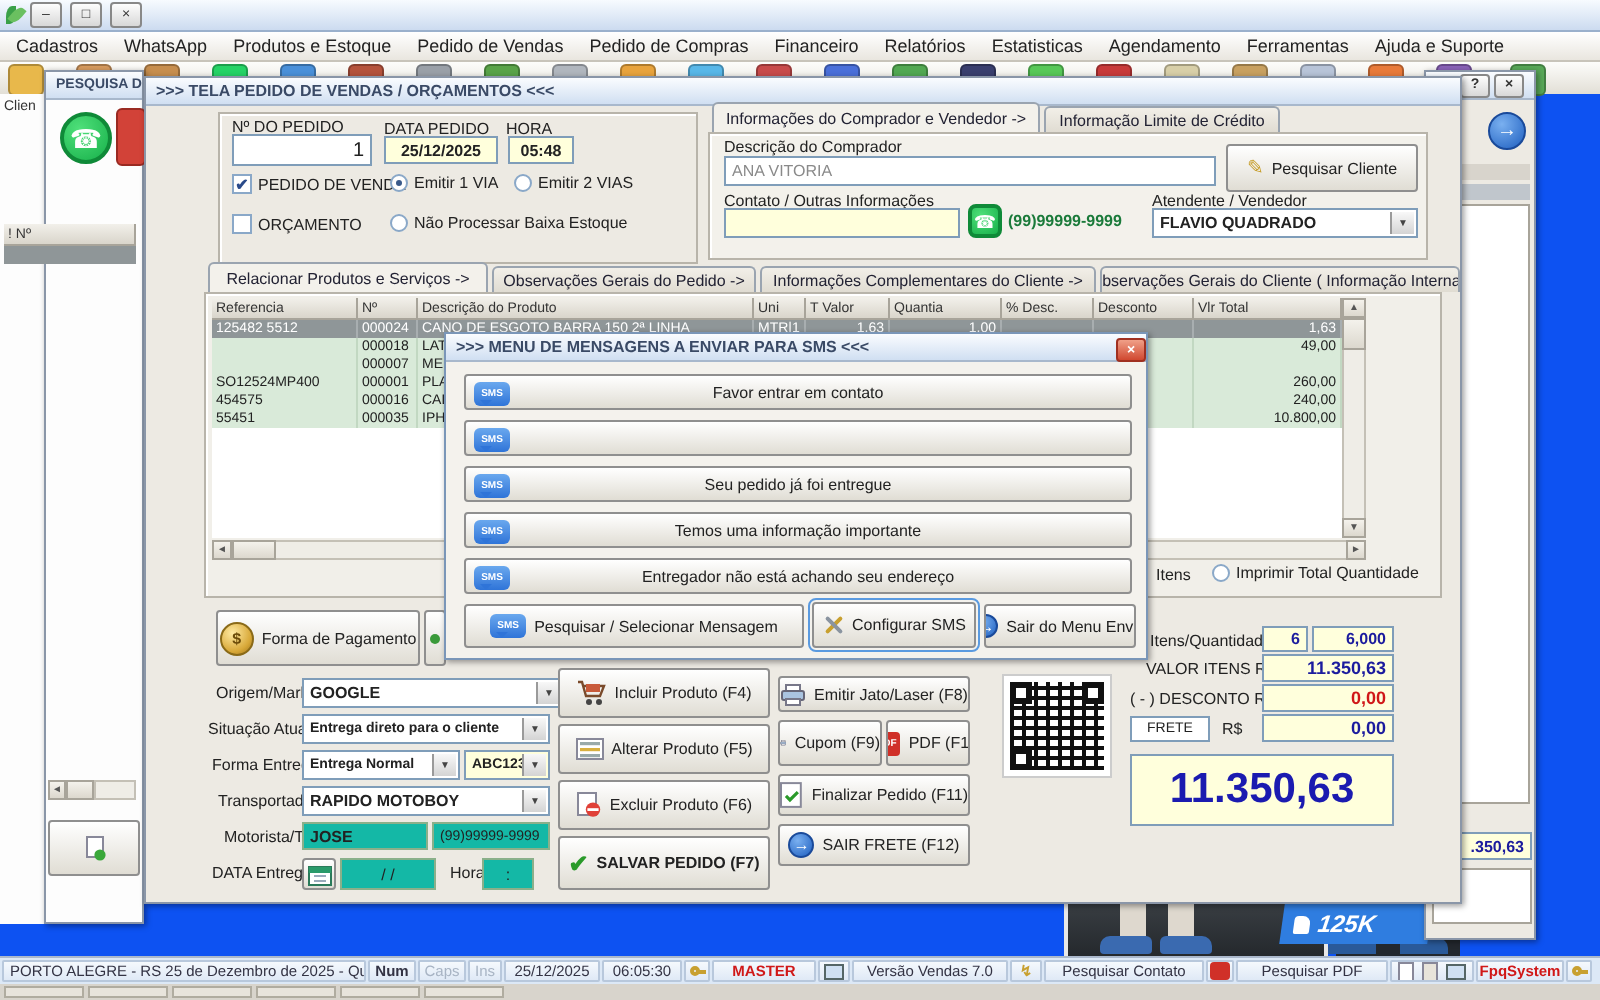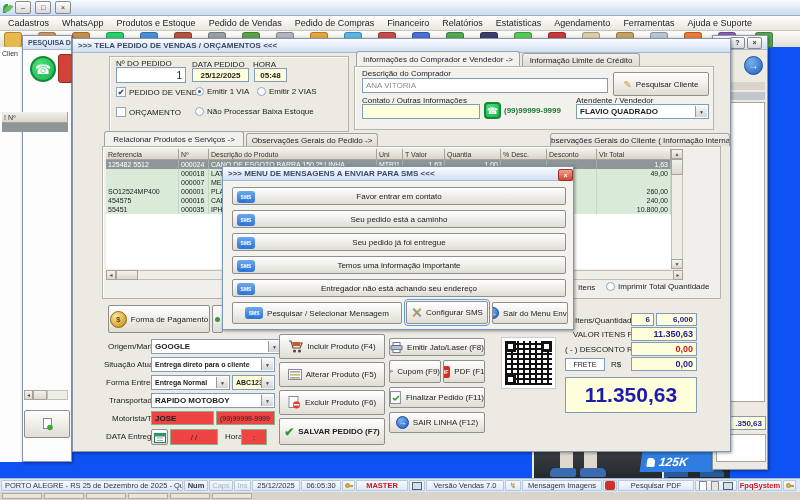--- a/index.html
+++ b/index.html
@@ -12,21 +12,21 @@
   .menu{left:0;top:16px;width:800px;height:15px;background:linear-gradient(#ffffff,#e9e6df);border-bottom:1px solid #c8c4ba;display:flex;gap:13px;align-items:center;padding:0 8px;font-size:9px;color:#222;box-sizing:border-box;}
   .menu span{white-space:nowrap;}
   .tools{left:0;top:31px;width:800px;height:16px;background:linear-gradient(#fdfdfb,#e2dfd6);}
   .tbi{position:absolute;top:1px;width:16px;height:14px;border-radius:3px;border:1px solid rgba(0,0,0,.25);}
   
   .win{background:#edeae3;border:1px solid #8a96a8;box-shadow:1px 1px 3px rgba(0,0,0,.4);box-sizing:border-box;}
   .wt{background:linear-gradient(#fafcff,#d0dff2);border-bottom:1px solid #a8b8cc;font-size:8px;font-weight:bold;color:#3a4a66;display:flex;align-items:center;padding:0 5px;box-sizing:border-box;white-space:nowrap;overflow:hidden;height:14px;}
   
   .fld{background:#fff;border:1px solid #7f9db9;font-size:8px;color:#222;box-sizing:border-box;display:flex;align-items:center;padding:0 3px;white-space:nowrap;overflow:hidden;position:absolute;}
   .ylw{background:#ffffdc;}
-  .grn{background:#ef4444;border-color:#8ab08a;}
+  .grn{background:#14b8a6;border-color:#8ab08a;}
   .lbl{position:absolute;font-size:8px;color:#222;white-space:nowrap;}
   .b{font-weight:bold;}
   .r{justify-content:flex-end;}
   .c{justify-content:center;}
   .btn{position:absolute;background:linear-gradient(#ffffff,#e0ddd4);border:1px solid #8f8f8f;border-radius:2px;display:flex;align-items:center;justify-content:center;gap:4px;font-size:8px;color:#222;box-sizing:border-box;white-space:nowrap;overflow:hidden;}
   .dda{position:absolute;right:1px;top:1px;bottom:1px;width:11px;background:linear-gradient(#f8f8f8,#d4d4d4);border-left:1px solid #9a9a9a;display:flex;align-items:center;justify-content:center;font-size:5px;color:#444;}
   .cl{position:absolute;display:flex;align-items:center;gap:3px;}
   .cbx{width:10px;height:10px;background:#fff;border:1px solid #8aa8c8;font-size:8px;line-height:9px;text-align:center;color:#2a4a8a;font-weight:bold;box-sizing:border-box;flex:none;}
   .rc{width:9px;height:9px;border:1px solid #8aa8c8;border-radius:50%;background:#fff;position:relative;box-sizing:border-box;flex:none;}
   .rc.on::after{content:"";position:absolute;left:2px;top:2px;width:3px;height:3px;border-radius:50%;background:#3a5a8a;}
@@ -227,20 +227,21 @@
     <div class="wai" style="position:absolute;left:411px;top:63px;width:17px;height:17px;font-size:9px;border-radius:4px">☎</div>
     <div class="lbl b" style="left:431px;top:67px;color:#1a7a3a">(99)99999-9999</div>
     <div class="lbl" style="left:503px;top:57px">Atendente / Vendedor</div>
     <div class="fld b" style="left:503px;top:65px;width:133px;height:15px">
       <span>FLAVIO QUADRADO</span>
       <span class="dda">▼</span>
     </div>
 
     <div class="tab on" style="left:31px;top:92px;width:140px;height:15px">Relacionar Produtos e Serviços  -&gt;</div>
     <div class="tab" style="left:173px;top:94px;width:132px;height:13px">Observações Gerais do Pedido  -&gt;</div>
+    <div class="tab" style="left:307px;top:94px;width:168px;height:13px">Informações Complementares do Cliente  -&gt;</div>
     <div class="tab" style="left:477px;top:94px;width:180px;height:13px">Observações Gerais do Cliente ( Informação Interna )</div>
 
     <div class="panel" style="left:29px;top:107px;width:619px;height:153px"></div>
     <div class="trow" style="left:33px;top:110px">
       <span class="hc c0">Referencia</span>
       <span class="hc c1">Nº</span>
       <span class="hc c2">Descrição do Produto</span>
       <span class="hc c3">Uni</span>
       <span class="hc c4">T Valor</span>
       <span class="hc c5">Quantia</span>
@@ -432,21 +433,21 @@
     </div>
     <div class="btn" style="left:316px;top:348px;width:96px;height:21px">
       <svg width="12" height="13" viewBox="0 0 12 13">
           <rect x="0.5" y="0.5" width="10" height="12" fill="#fff" stroke="#889"></rect>
           <path d="M3 7l2 2 4-4" stroke="#2a9a2a" stroke-width="1.6" fill="none"></path>
         </svg>
       <span>Finalizar Pedido  (F11)</span>
     </div>
     <div class="btn" style="left:316px;top:373px;width:96px;height:21px">
       <span class="arrc" style="width:13px;height:13px;font-size:8px">→</span>
-      <span>SAIR  LINHA  (F12)</span>
+      <span>SAIR  FRETE  (F12)</span>
     </div>
 
     <div class="qr" style="left:428px;top:298px;width:55px;height:52px">
       <div class="qrn">
         <span class="qrc" style="left:0;top:0"></span>
         <span class="qrc" style="right:0;top:0"></span>
         <span class="qrc" style="left:0;bottom:0"></span>
       </div>
     </div>
 
@@ -465,21 +466,20 @@
 
   <div class="abs win" style="left:222px;top:166px;width:352px;height:164px;background:#f4f2ed;border-color:#7a96b8">
     <div class="wt">&gt;&gt;&gt; MENU DE MENSAGENS A ENVIAR PARA SMS &lt;&lt;&lt;</div>
     <div class="xbtn" style="left:335px;top:2px;width:13px;height:10px">×</div>
     <div class="btn" style="left:9px;top:20px;width:334px;height:18px">
       <span class="smsic" style="position:absolute;left:4px;top:3px">SMS</span>
       <span style="flex:1;text-align:center">Favor entrar em contato</span>
     </div>
     <div class="btn" style="left:9px;top:43px;width:334px;height:18px">
       <span class="smsic" style="position:absolute;left:4px;top:3px">SMS</span>
-      <span style="flex:1;text-align:center">Seu pedido está a caminho</span>
     </div>
     <div class="btn" style="left:9px;top:66px;width:334px;height:18px">
       <span class="smsic" style="position:absolute;left:4px;top:3px">SMS</span>
       <span style="flex:1;text-align:center">Seu pedido já foi entregue</span>
     </div>
     <div class="btn" style="left:9px;top:112px;width:334px;height:18px">
       <span class="smsic" style="position:absolute;left:4px;top:3px">SMS</span>
       <span style="flex:1;text-align:center">Entregador não está achando seu endereço</span>
     </div>
     <div class="btn" style="left:9px;top:89px;width:334px;height:18px">
@@ -515,21 +515,21 @@
           <i></i>
           <em></em>
         </span>
       </div>
     <div class="seg c b" style="width:52px;color:#d01818">MASTER</div>
     <div class="seg c" style="width:16px">
         <span class="moni"></span>
       </div>
     <div class="seg c" style="width:78px">Versão Vendas 7.0</div>
     <div class="seg c" style="width:16px;color:#c8a030;font-weight:bold">↯</div>
-    <div class="seg c" style="width:80px">Mensagem Imagens</div>
+    <div class="seg c" style="width:80px">Pesquisar Contato</div>
     <div class="seg c" style="width:14px">
         <span class="pdfic" style="width:10px;height:9px;font-size:3px"></span>
       </div>
     <div class="seg c" style="width:76px">Pesquisar PDF</div>
     <div class="seg c" style="width:42px;gap:4px">
         <span class="pgi"></span>
         <span class="pgi" style="background:#e8e4da"></span>
         <span class="moni"></span>
       </div>
     <div class="seg c b" style="width:44px;color:#d01818">FpqSystem</div>

